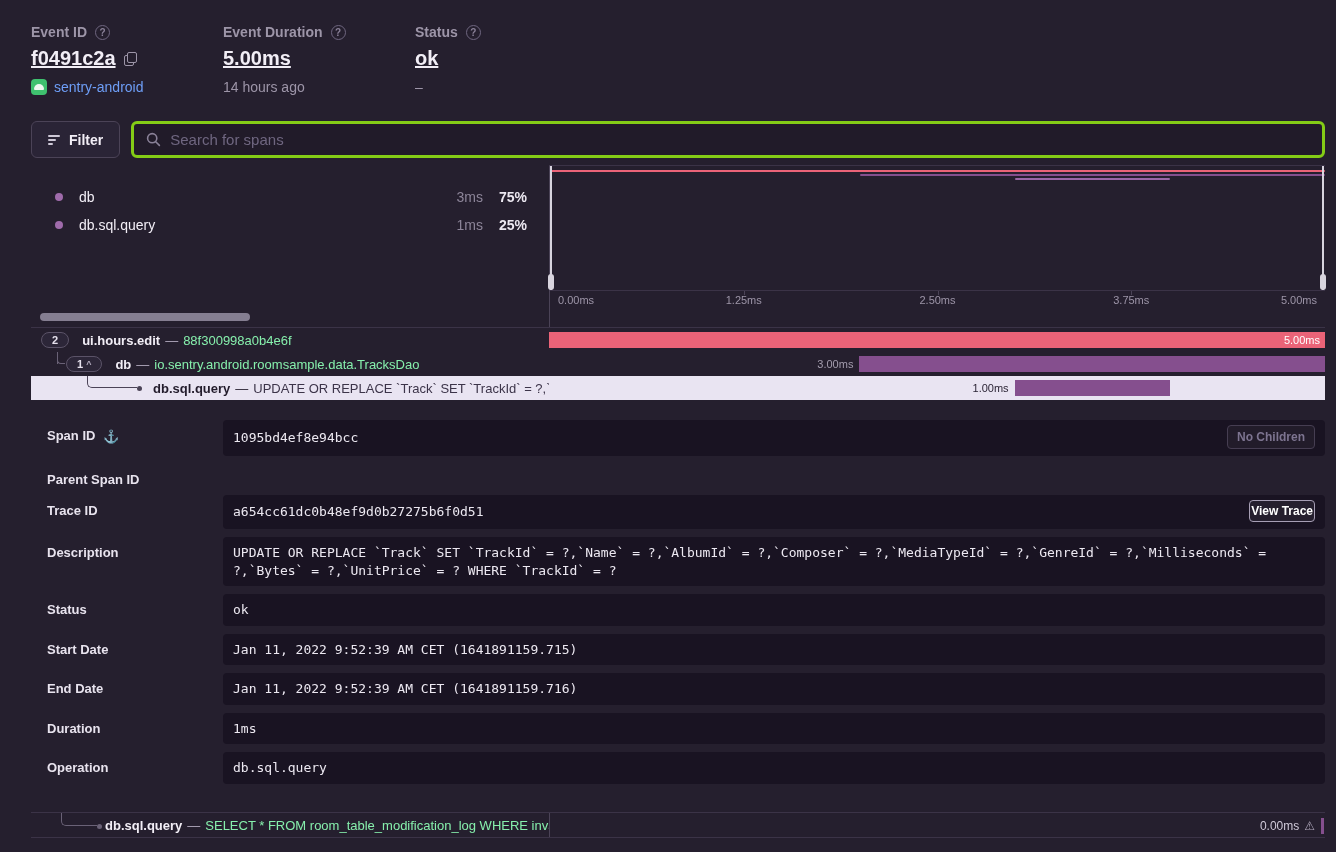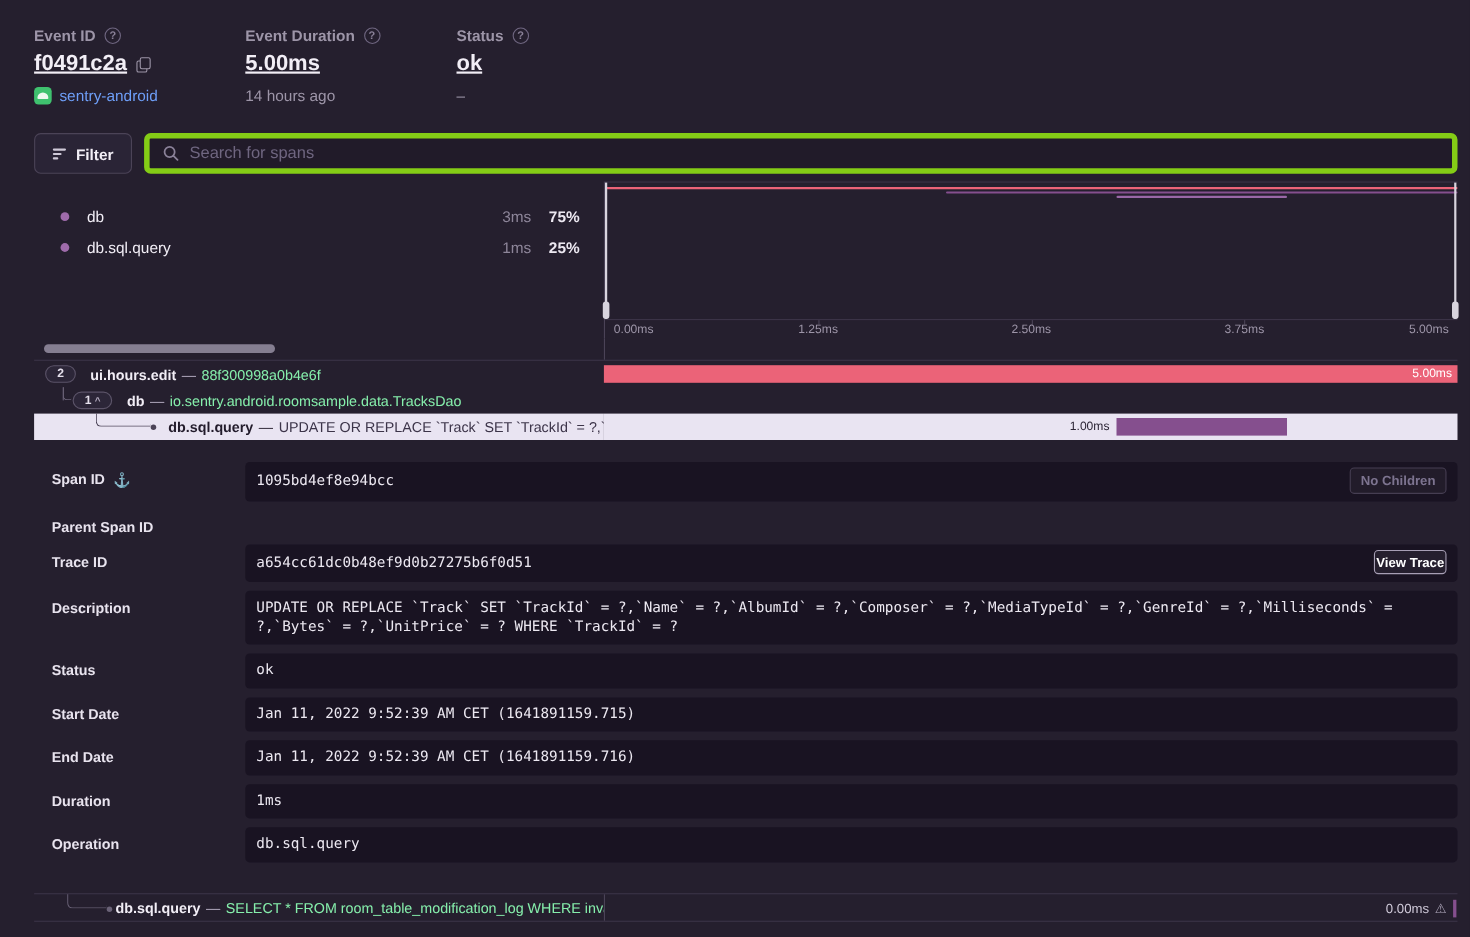--- a/index.html
+++ b/index.html
@@ -27,21 +27,21 @@
   .android-ic::before { content:""; position:absolute; left:3px; top:5px; width:10px; height:6px;
                         background:#eef7f0; border-radius:5px 5px 1px 1px; }
 
   
   .toolbar { margin:11px 11px 0 31px; height:37px; display:flex; gap:11px; }
   .filter-btn { display:flex; align-items:center; gap:9px; padding:0 16px; border:1px solid #4b4357;
                 border-radius:6px; background:#2a2436; font-size:14px; font-weight:bold; color:#f2eef6; cursor:pointer; }
   .filter-ic { display:inline-flex; flex-direction:column; gap:2px; }
   .filter-ic i { display:block; height:2px; background:#cfc9d8; border-radius:1px; }
   .filter-ic i:nth-child(1){ width:12px; } .filter-ic i:nth-child(2){ width:8px; } .filter-ic i:nth-child(3){ width:5px; }
-  .searchbox { flex:1; display:flex; align-items:center; gap:9px; border:5px solid #84cc16; border-radius:6px;
+  .searchbox { flex:1; display:flex; align-items:center; gap:9px; border:3px solid #84cc16; border-radius:6px;
                background:#211b29; padding:0 12px; }
   .searchbox svg { flex:none; }
   .searchbox input { flex:1; background:transparent; border:none; outline:none; color:#d9d3e2;
                      font-size:15px; font-family:"Liberation Sans", sans-serif; }
   .searchbox input::placeholder { color:#6f6680; }
 
   
   .main { margin:7px 11px 0 31px; width:1294px; }
   .overview { display:flex; height:143px; }
   .legend { width:518px; padding:18px 22px 0 24px; }
@@ -248,20 +248,24 @@
       <span class="conn trunk" style="top:-12px; bottom:12px;"></span>
       <span class="conn elbow" style="left:26px; top:-12px; width:8px; height:24px;"></span>
       <span class="pill" style="margin-left:35px;">
         <span>1</span>
           <span class="chev">^</span>
       </span>
       <span class="op" style="margin-left:13px;">db</span>
       <span class="sep">—</span>
       <span class="desc">io.sentry.android.roomsample.data.TracksDao</span>
     </div>
+    <div class="tright">
+      <span class="bar-label-out" style="right: calc(60% + 6px);">3.00ms</span>
+      <div class="bar" style="left: 40%; width: 60%; background: rgb(133, 79, 142);"></div>
+    </div>
   </div>
 
   <div class="span-row selected">
     <div class="tleft">
       <span class="conn elbow" style="left:56px; top:-12px; width:50px; height:24px; border-radius:0 0 0 5px;"></span>
       <span class="cdot" style="left:106px;"></span>
       <span class="op" style="margin-left:122px;">db.sql.query</span>
       <span class="sep">—</span>
       <span class="desc">UPDATE OR REPLACE `Track` SET `TrackId` = ?,`Name` = ?,`Al</span>
     </div>

